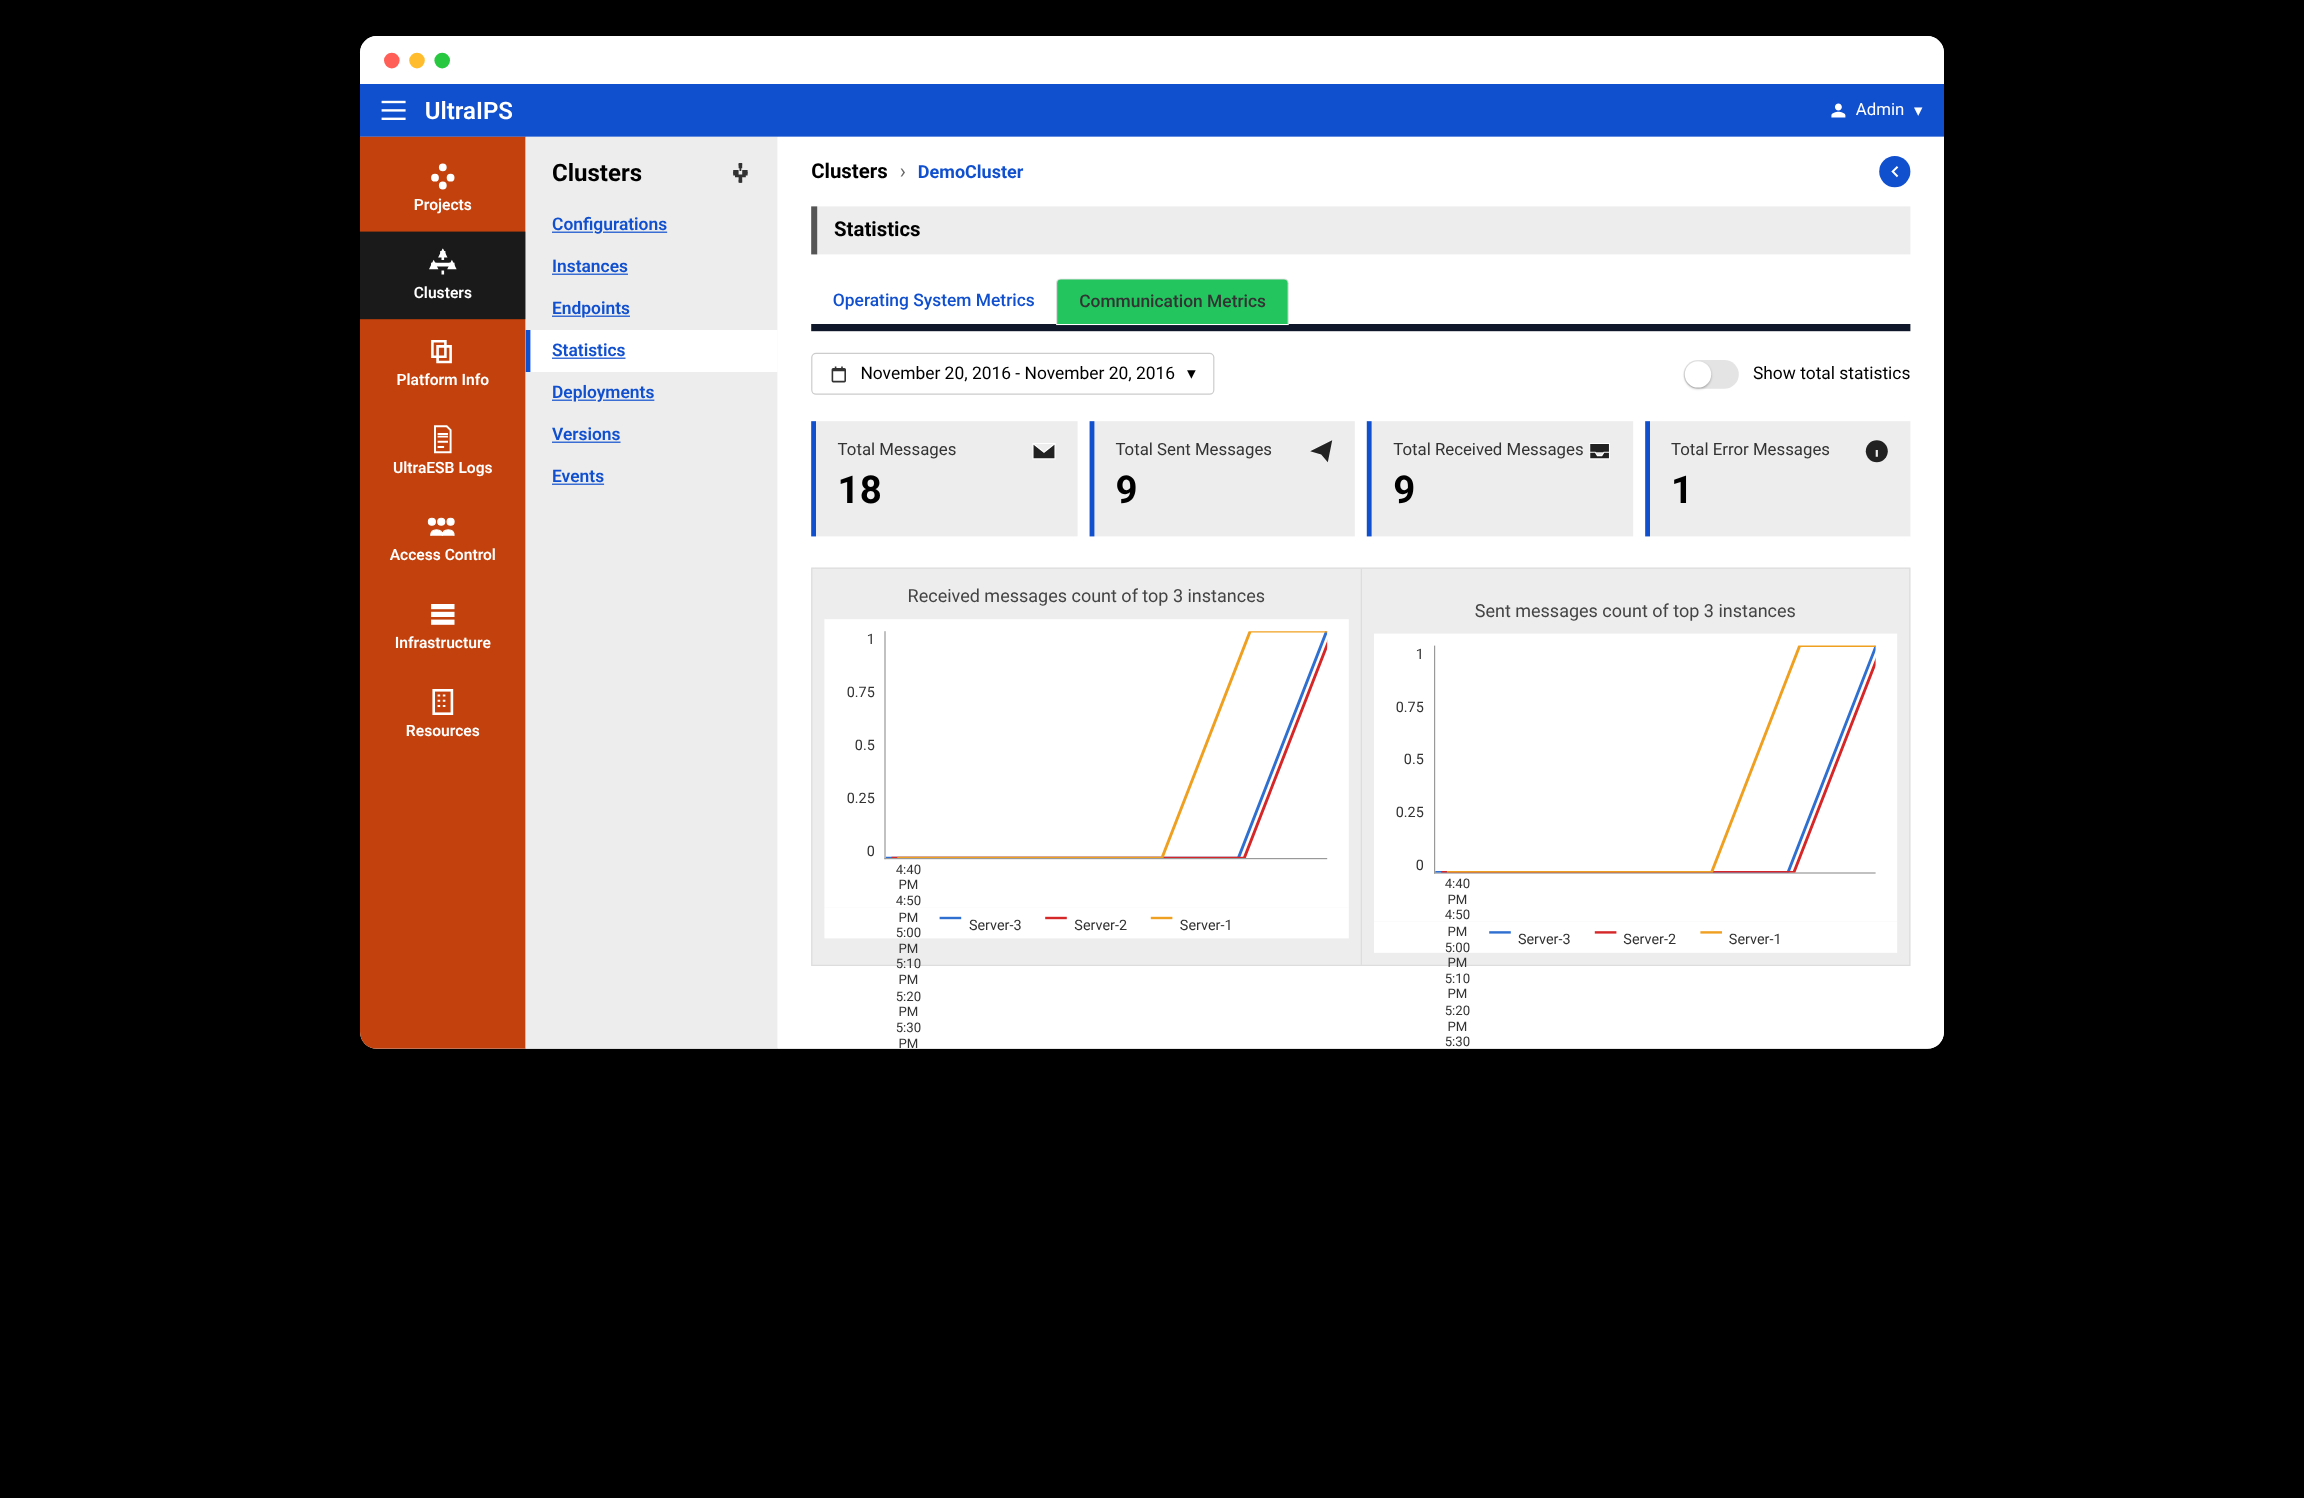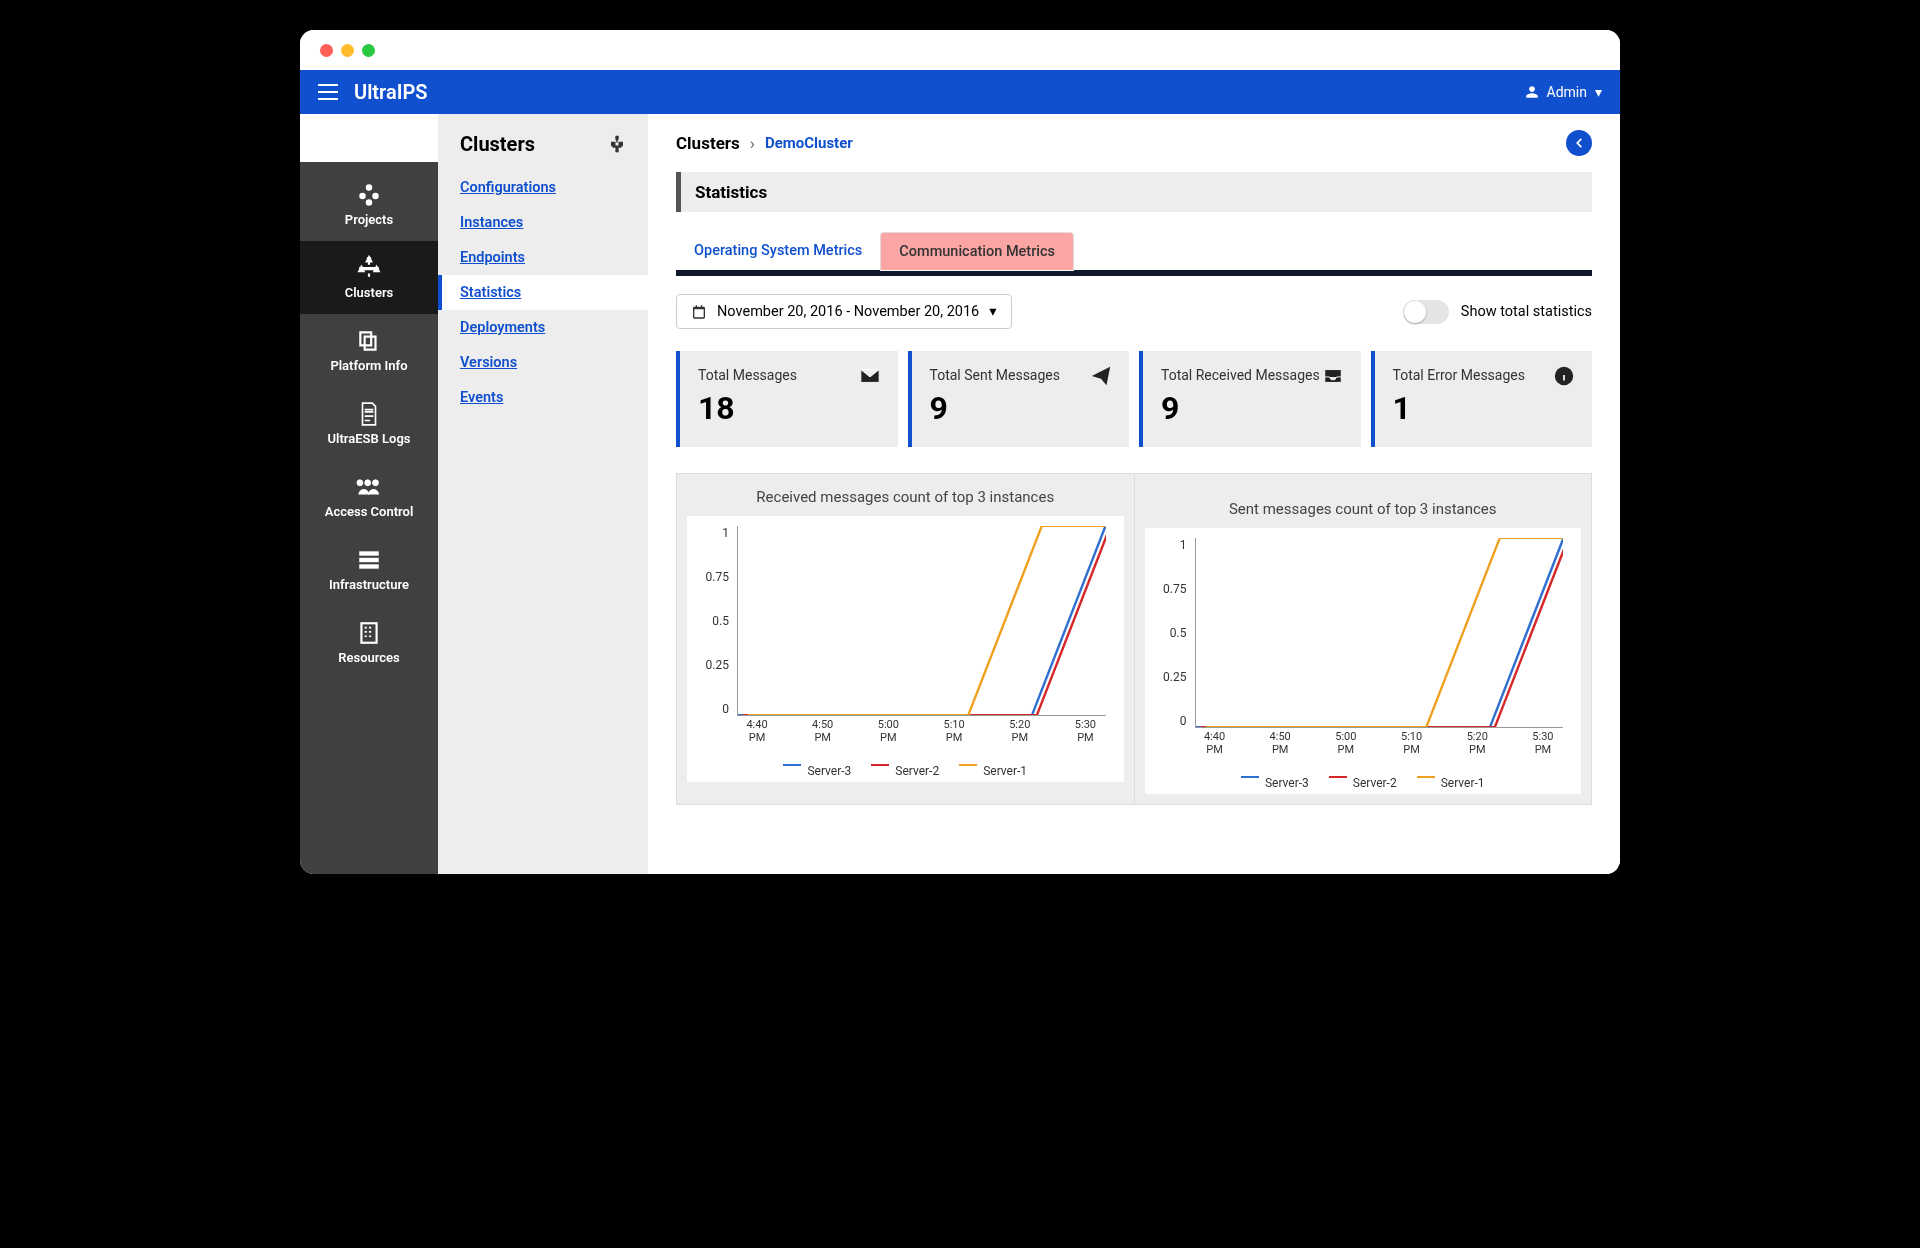--- a/index.html
+++ b/index.html
@@ -7,59 +7,59 @@
 .window { background: #fff; border-radius: 14px; overflow: hidden; width: 1320px; margin: 0 auto; }
 .titlebar { height: 40px; background: #fff; display: flex; align-items: center; padding: 0 20px; gap: 8px; }
 .dot { width: 13px; height: 13px; border-radius: 50%; }
 .dot.r { background: #ff5f57; } .dot.y { background: #ffbd2e; } .dot.g { background: #28c840; }
 .topbar { height: 44px; background: #104fce; color: #fff; display: flex; align-items: center; padding: 0 18px; }
 .hamburger { width: 20px; height: 16px; display: flex; flex-direction: column; justify-content: space-between; margin-right: 16px; cursor: pointer; }
 .hamburger span { height: 2px; background: #fff; }
 .brand { font-size: 20px; font-weight: 600; }
 .topbar-right { margin-left: auto; display: flex; align-items: center; gap: 8px; font-size: 14px; }
 .content-row { display: flex; min-height: 760px; }
-.leftnav { width: 138px; background: #404040; padding-top: 6px; margin-top: 48px; }
+.leftnav { width: 138px; background: #c2410c; padding-top: 6px; }
 .leftnav-item { color: #fff; text-align: center; padding: 12px 6px 14px; font-size: 13px; font-weight: 600; cursor: pointer; }
 .leftnav-item.active { background: #1a1a1a; }
 .leftnav-item .ico { height: 30px; display: flex; align-items: center; justify-content: center; margin-bottom: 2px; }
 .leftnav-item svg { width: 26px; height: 26px; fill: #fff; }
 .subnav { width: 210px; background: #ededed; padding: 18px 0; }
 .subnav-title { font-size: 20px; font-weight: 700; padding: 0 22px 14px; display: flex; align-items: center; justify-content: space-between; }
 .subnav-item { color: #104fce; font-size: 14.5px; font-weight: 600; padding: 9px 22px; cursor: pointer; text-decoration: underline; }
 .subnav-item.active { background: #fff; border-left: 4px solid #104fce; padding-left: 18px; }
 .main { flex: 1; background: #fff; padding: 16px 28px; }
 .crumbs { display: flex; align-items: center; gap: 8px; justify-content: space-between; }
 .crumbs-left { display: flex; align-items: center; gap: 10px; font-size: 17px; }
 .crumbs-left .root { font-weight: 700; color: #000; }
 .crumbs-left .sep { color: #666; }
 .crumbs-left .leaf { color: #104fce; font-weight: 700; font-size: 15px; }
 .backbtn { width: 26px; height: 26px; border-radius: 50%; background: #104fce; color: #fff; display: flex; align-items: center; justify-content: center; cursor: pointer; }
 .section-title { margin-top: 16px; background: #ededed; border-left: 5px solid #555; padding: 10px 14px; font-size: 17px; font-weight: 700; }
 .tabs { display: flex; margin-top: 20px; border-bottom: 6px solid #0f172a; }
 .tab { padding: 10px 18px; font-size: 14.5px; color: #104fce; font-weight: 500; cursor: pointer; }
-.tab.active { color: #333; border: 1px solid #ddd; border-bottom: 1px solid #fff; border-radius: 4px 4px 0 0; margin-bottom: -1px; background: #fca5a5; }
+.tab.active { color: #333; border: 1px solid #ddd; border-bottom: 1px solid #fff; border-radius: 4px 4px 0 0; margin-bottom: -1px; background: #22c55e; }
 .controls-row { display: flex; align-items: center; justify-content: space-between; margin-top: 18px; }
 .daterange { border: 1px solid #ccc; border-radius: 4px; padding: 8px 14px; font-size: 14.5px; display: flex; align-items: center; gap: 10px; cursor: pointer; }
 .toggle-wrap { display: flex; align-items: center; gap: 12px; font-size: 14.5px; }
 .toggle { width: 46px; height: 24px; background: #e4e4e4; border-radius: 12px; position: relative; cursor: pointer; }
 .toggle .knob { width: 22px; height: 22px; background: #fff; border-radius: 50%; position: absolute; top: 1px; left: 1px; box-shadow: 0 1px 2px rgba(0,0,0,.3); }
 .stats-row { display: flex; gap: 10px; margin-top: 22px; }
 .stat-card { flex: 1; background: #ededed; border-left: 4px solid #104fce; padding: 16px 18px 20px; position: relative; }
 .stat-card .lbl { font-size: 14px; color: #333; }
 .stat-card .val { font-size: 32px; font-weight: 700; margin-top: 6px; }
 .stat-card .ic { position: absolute; top: 14px; right: 16px; }
 .stat-card .ic svg { width: 24px; height: 22px; fill: #222; }
 .charts-row { display: flex; gap: 0; margin-top: 26px; border: 1px solid #ddd; background: #ededed; }
 .chart-panel { flex: 1; border-right: 1px solid #ddd; padding: 14px 10px 10px; }
 .chart-panel:last-child { border-right: none; margin-top: 12px; }
 .chart-title { text-align: center; font-size: 15px; color: #444; margin-bottom: 10px; }
 .chart-body { background: #fff; height: 240px; position: relative; padding: 10px 18px 0 50px; }
 .y-axis { position: absolute; left: 0; top: 10px; bottom: 40px; width: 48px; display: flex; flex-direction: column; justify-content: space-between; text-align: right; font-size: 12px; color: #333; padding-right: 6px; }
 .plot { position: absolute; left: 50px; right: 18px; top: 10px; bottom: 40px; border-left: 1px solid #999; border-bottom: 1px solid #999; }
-.x-axis { position: absolute; left: 50px; right: 18px; bottom: 0; height: 38px; display: flex; justify-content: space-between; font-size: 11px; color: #333; text-align: center; }
+.x-axis { position: absolute; left: 50px; right: 18px; bottom: 0; height: 38px; display: flex; justify-content: space-between; font-size: 11px; color: #333; text-align: center; flex-direction: column; }
 .x-axis div { width: 40px; line-height: 1.2; }
 .legend { display: flex; justify-content: center; gap: 20px; font-size: 12px; color: #333; padding: 8px 0 4px; background: #fff; }
 .legend span { display: flex; gap: 6px; }
 .legend i { width: 18px; height: 2px; display: inline-block; }
 </style>
 </head>
 <body>
 
 <div class="window">
   <div class="titlebar">

